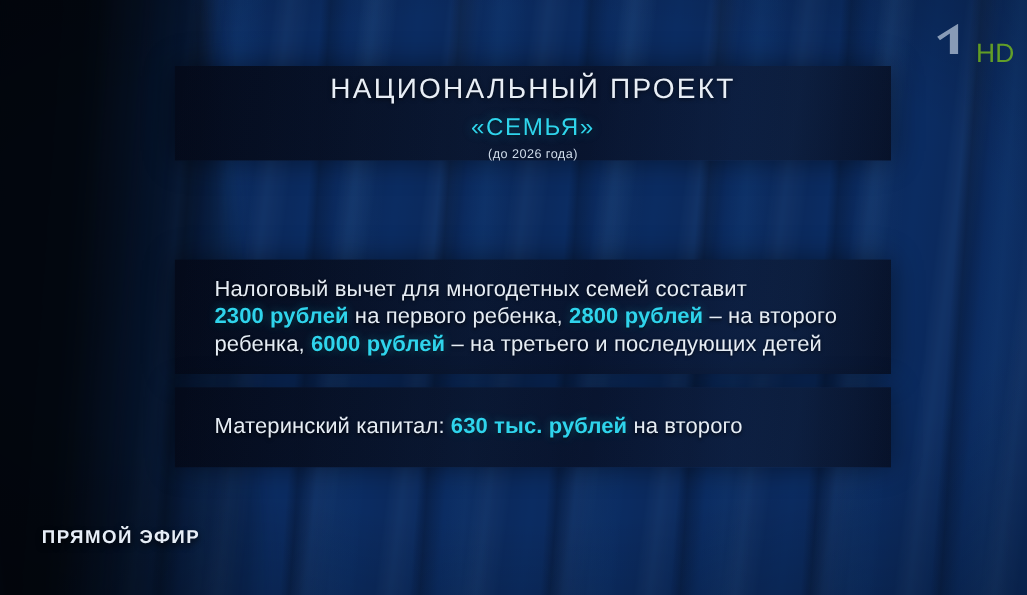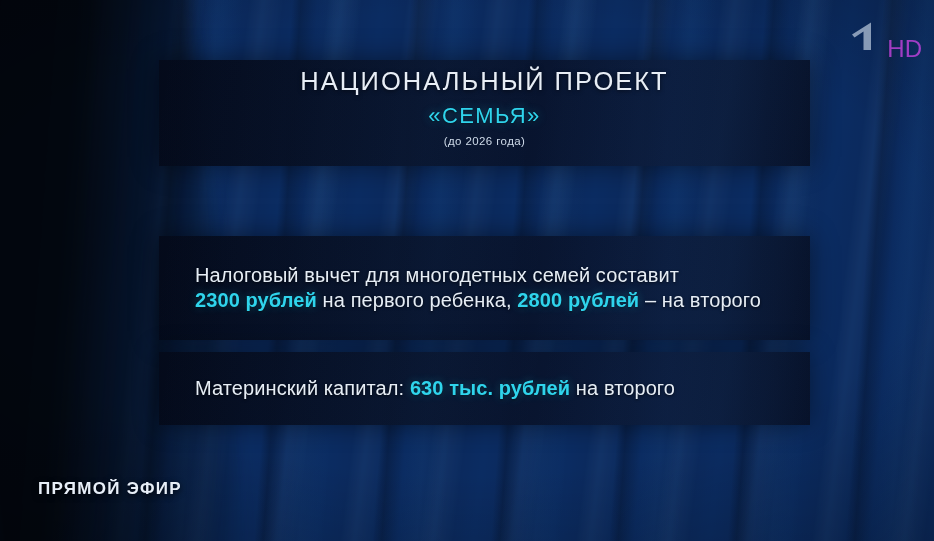--- a/index.html
+++ b/index.html
@@ -128,21 +128,21 @@
     inset: 0;
     background: linear-gradient(100deg,
       rgba(60,140,230,0.00) 0%,
       rgba(60,140,230,0.05) 42%,
       rgba(60,140,230,0.00) 58%,
       rgba(60,140,230,0.07) 86%,
       rgba(60,140,230,0.00) 100%);
     pointer-events: none;
   }
 
-  #panel-title  { top: 60px;  height: 106px; }
+  #panel-title  { top: 60px;  height: 86px; }
   #panel-tax    { top: 236px; height: 104px; }
   #panel-mk     { top: 352px; height: 73px;  }
 
   .panel-inner {
     position: relative;
     z-index: 2;
     height: 100%;
     box-sizing: border-box;
   }
 
@@ -205,21 +205,21 @@
     right: 12px;
     display: flex;
     align-items: center;
     gap: 5px;
     opacity: .72;
   }
   #logo .one {
     display: block;
   }
   #logo .hd {
-    color: #d946ef;
+    color: #84cc16;
     font-size: 24px;
     letter-spacing: 0px;
     line-height: 1;
     font-weight: 400;
     margin-top: 23px;
   }
 
   
   #live {
     position: absolute;
@@ -248,20 +248,21 @@
       <div class="t-main">НАЦИОНАЛЬНЫЙ ПРОЕКТ</div>
       <div class="t-name">«СЕМЬЯ»</div>
       <div class="t-sub">(до 2026 года)</div>
     </div>
   </div>
 
   <div class="panel" id="panel-tax">
     <div class="panel-inner">
         <div class="body-line"><span>Налоговый вычет для многодетных семей составит</span></div>
         <div class="body-line"><span class="hl">2300 рублей</span><span> на первого ребенка, </span><span class="hl">2800 рублей</span><span> – на второго</span></div>
+        <div class="body-line"><span>ребенка, </span><span class="hl">6000 рублей</span><span> – на третьего и последующих детей</span></div>
       </div>
   </div>
 
   <div class="panel" id="panel-mk">
     <div class="panel-inner">
         <div class="body-line"><span>Материнский капитал: </span><span class="hl">630 тыс. рублей</span><span> на второго</span></div>
       </div>
   </div>
 
   <div id="logo">

